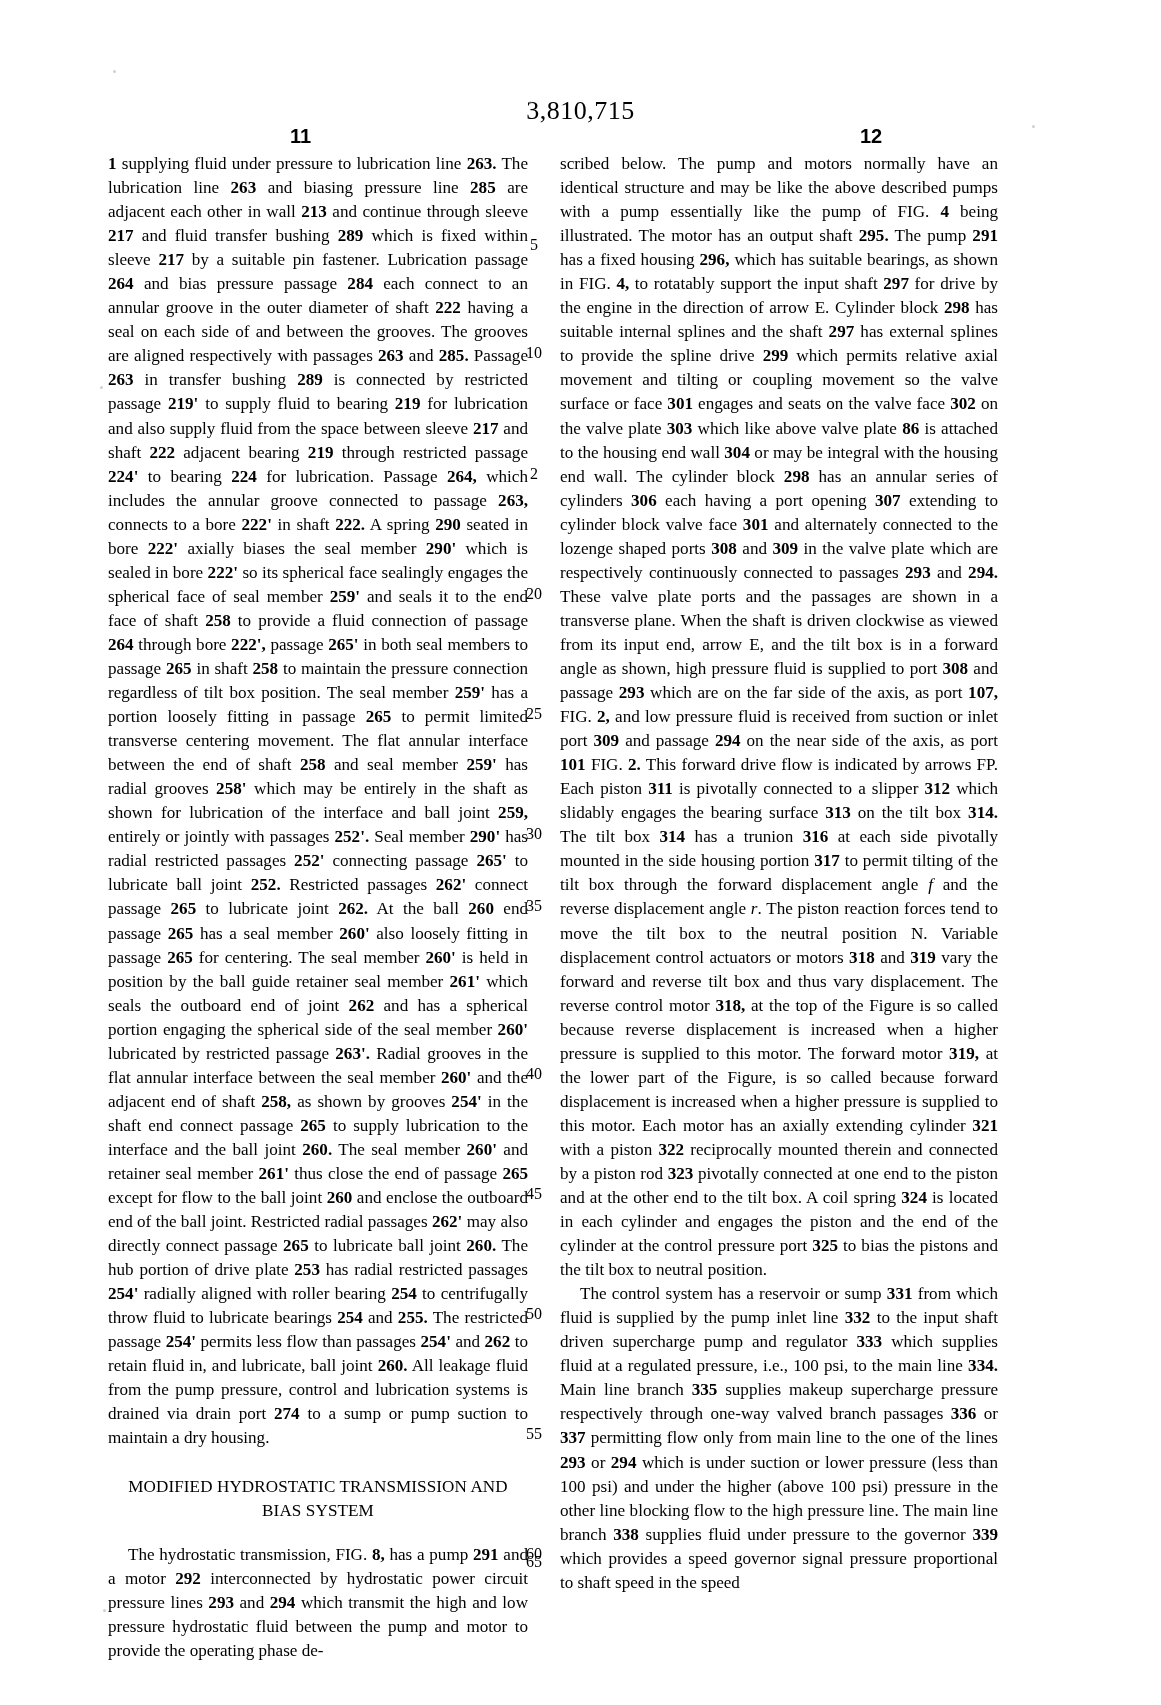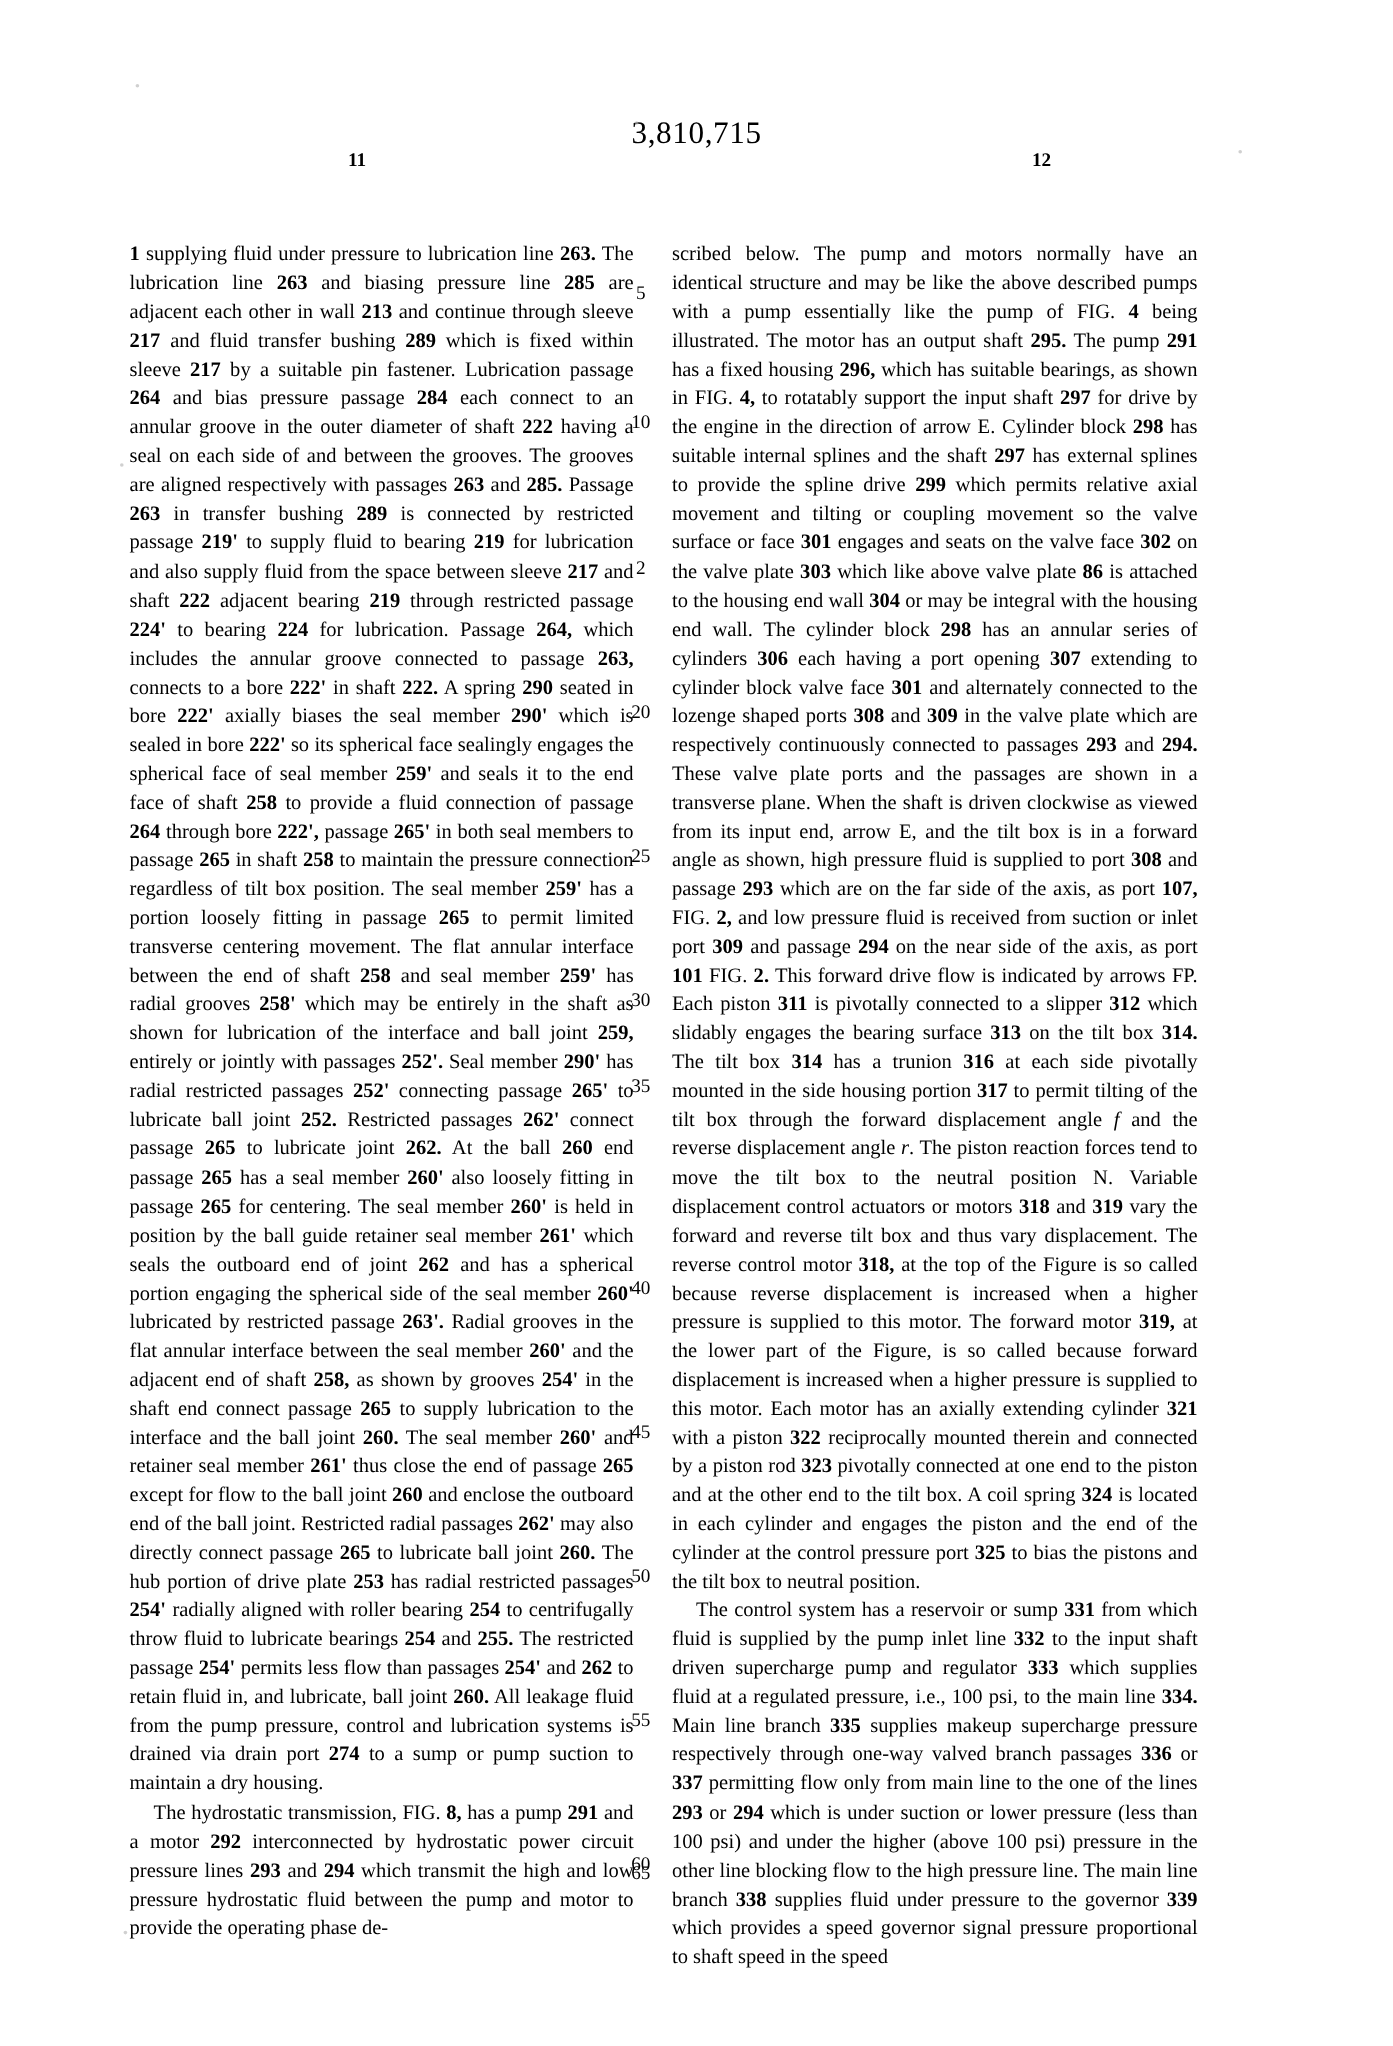--- a/index.html
+++ b/index.html
@@ -29,35 +29,34 @@
     left: 0;
     width: 1161px;
     text-align: center;
     font-size: 26px;
     letter-spacing: 0.5px;
     font-family: "Liberation Serif", "DejaVu Serif", serif;
   }
   .col-number {
     position: absolute;
     top: 125px;
-    font-size: 16px;
+    font-size: 20px;
     font-weight: bold;
-    font-family: Liberation Serif, serif;
+    font-family: Liberation Sans, sans-serif;
   }
   .col-number.left  { left: 290px; }
   .col-number.right { left: 860px; }
 
   
   .columns {
     position: absolute;
     top: 152px;
     left: 0;
     width: 1161px;
     height: 1480px;
-    margin-top: 48px;
   }
   .col {
     position: absolute;
     top: 0;
     width: 420px;
     font-size: 17.1px;
     line-height: 24.05px;
     text-align: justify;
     text-justify: inter-word;
     font-family: "Liberation Serif", "DejaVu Serif", serif;
@@ -134,20 +133,24 @@
     <div class="line-num" style="top:1153px">50</div>
     <div class="line-num" style="top:1273px">55</div>
     <div class="line-num" style="top:1393px">60</div>
     <div class="line-num" style="top:1401px">65</div>
   </div>
 
   <div class="columns">
 
     <div class="col left">
       <p><b>1</b> supplying fluid under pressure to lubrication line <b>263.</b> The lubrication line <b>263</b> and biasing pressure line <b>285</b> are adjacent each other in wall <b>213</b> and continue through sleeve <b>217</b> and fluid transfer bushing <b>289</b> which is fixed within sleeve <b>217</b> by a suitable pin fastener. Lubrication passage <b>264</b> and bias pressure passage <b>284</b> each connect to an annular groove in the outer diameter of shaft <b>222</b> having a seal on each side of and between the grooves. The grooves are aligned respectively with passages <b>263</b> and <b>285.</b> Passage <b>263</b> in transfer bushing <b>289</b> is connected by restricted passage <b>219'</b> to supply fluid to bearing <b>219</b> for lubrication and also supply fluid from the space between sleeve <b>217</b> and shaft <b>222</b> adjacent bearing <b>219</b> through restricted passage <b>224'</b> to bearing <b>224</b> for lubrication. Passage <b>264,</b> which includes the annular groove connected to passage <b>263,</b> connects to a bore <b>222'</b> in shaft <b>222.</b> A spring <b>290</b> seated in bore <b>222'</b> axially biases the seal member <b>290'</b> which is sealed in bore <b>222'</b> so its spherical face sealingly engages the spherical face of seal member <b>259'</b> and seals it to the end face of shaft <b>258</b> to provide a fluid connection of passage <b>264</b> through bore <b>222',</b> passage <b>265'</b> in both seal members to passage <b>265</b> in shaft <b>258</b> to maintain the pressure connection regardless of tilt box position. The seal member <b>259'</b> has a portion loosely fitting in passage <b>265</b> to permit limited transverse centering movement. The flat annular interface between the end of shaft <b>258</b> and seal member <b>259'</b> has radial grooves <b>258'</b> which may be entirely in the shaft as shown for lubrication of the interface and ball joint <b>259,</b> entirely or jointly with passages <b>252'.</b> Seal member <b>290'</b> has radial restricted passages <b>252'</b> connecting passage <b>265'</b> to lubricate ball joint <b>252.</b> Restricted passages <b>262'</b> connect passage <b>265</b> to lubricate joint <b>262.</b> At the ball <b>260</b> end passage <b>265</b> has a seal member <b>260'</b> also loosely fitting in passage <b>265</b> for centering. The seal member <b>260'</b> is held in position by the ball guide retainer seal member <b>261'</b> which seals the outboard end of joint <b>262</b> and has a spherical portion engaging the spherical side of the seal member <b>260'</b> lubricated by restricted passage <b>263'.</b> Radial grooves in the flat annular interface between the seal member <b>260'</b> and the adjacent end of shaft <b>258,</b> as shown by grooves <b>254'</b> in the shaft end connect passage <b>265</b> to supply lubrication to the interface and the ball joint <b>260.</b> The seal member <b>260'</b> and retainer seal member <b>261'</b> thus close the end of passage <b>265</b> except for flow to the ball joint <b>260</b> and enclose the outboard end of the ball joint. Restricted radial passages <b>262'</b> may also directly connect passage <b>265</b> to lubricate ball joint <b>260.</b> The hub portion of drive plate <b>253</b> has radial restricted passages <b>254'</b> radially aligned with roller bearing <b>254</b> to centrifugally throw fluid to lubricate bearings <b>254</b> and <b>255.</b> The restricted passage <b>254'</b> permits less flow than passages <b>254'</b> and <b>262</b> to retain fluid in, and lubricate, ball joint <b>260.</b> All leakage fluid from the pump pressure, control and lubrication systems is drained via drain port <b>274</b> to a sump or pump suction to maintain a dry housing.</p>
+      <div class="section-heading">
+        <span>MODIFIED HYDROSTATIC TRANSMISSION AND</span><br>
+        <span>BIAS SYSTEM</span>
+      </div>
       <p class="indent">The hydrostatic transmission, FIG. <b>8,</b> has a pump <b>291</b> and a motor <b>292</b> interconnected by hydrostatic power circuit pressure lines <b>293</b> and <b>294</b> which transmit the high and low pressure hydrostatic fluid between the pump and motor to provide the operating phase de-</p>
     </div>
 
     <div class="col right">
       <p>scribed below. The pump and motors normally have an identical structure and may be like the above described pumps with a pump essentially like the pump of FIG. <b>4</b> being illustrated. The motor has an output shaft <b>295.</b> The pump <b>291</b> has a fixed housing <b>296,</b> which has suitable bearings, as shown in FIG. <b>4,</b> to rotatably support the input shaft <b>297</b> for drive by the engine in the direction of arrow E. Cylinder block <b>298</b> has suitable internal splines and the shaft <b>297</b> has external splines to provide the spline drive <b>299</b> which permits relative axial movement and tilting or coupling movement so the valve surface or face <b>301</b> engages and seats on the valve face <b>302</b> on the valve plate <b>303</b> which like above valve plate <b>86</b> is attached to the housing end wall <b>304</b> or may be integral with the housing end wall. The cylinder block <b>298</b> has an annular series of cylinders <b>306</b> each having a port opening <b>307</b> extending to cylinder block valve face <b>301</b> and alternately connected to the lozenge shaped ports <b>308</b> and <b>309</b> in the valve plate which are respectively continuously connected to passages <b>293</b> and <b>294.</b> These valve plate ports and the passages are shown in a transverse plane. When the shaft is driven clockwise as viewed from its input end, arrow E, and the tilt box is in a forward angle as shown, high pressure fluid is supplied to port <b>308</b> and passage <b>293</b> which are on the far side of the axis, as port <b>107,</b> FIG. <b>2,</b> and low pressure fluid is received from suction or inlet port <b>309</b> and passage <b>294</b> on the near side of the axis, as port <b>101</b> FIG. <b>2.</b> This forward drive flow is indicated by arrows FP. Each piston <b>311</b> is pivotally connected to a slipper <b>312</b> which slidably engages the bearing surface <b>313</b> on the tilt box <b>314.</b> The tilt box <b>314</b> has a trunion <b>316</b> at each side pivotally  mounted in the side housing portion <b>317</b> to permit tilting of the tilt box through the forward displacement angle <i>f</i> and the reverse displacement angle <i>r</i>. The piston reaction forces tend to move the tilt box to the neutral position N. Variable displacement control actuators or motors <b>318</b> and <b>319</b> vary the forward and reverse tilt box and thus vary displacement. The reverse control motor <b>318,</b> at the top of the Figure is so called because reverse displacement is increased when a higher pressure is supplied to this motor. The forward motor <b>319,</b> at the lower part of the Figure, is so called because forward displacement is increased when a higher pressure is supplied to this motor. Each motor has an axially extending cylinder <b>321</b> with a piston <b>322</b> reciprocally mounted therein and connected by a piston rod <b>323</b> pivotally connected at one end to the piston and at the other end to the tilt box. A coil spring <b>324</b> is located in each cylinder and engages the piston and the end of the cylinder at the control pressure port <b>325</b> to bias the pistons and the tilt box to neutral position.</p>
       <p class="indent">The control system has a reservoir or sump <b>331</b> from which fluid is supplied by the pump inlet line <b>332</b> to the input shaft driven supercharge pump and regulator <b>333</b> which supplies  fluid at a regulated pressure, i.e., 100 psi, to the main line <b>334.</b> Main line branch <b>335</b> supplies makeup supercharge pressure respectively through one-way valved branch passages <b>336</b> or <b>337</b> permitting flow only from main line to the one of the lines <b>293</b> or <b>294</b> which is under suction or lower pressure (less than 100 psi) and under the higher (above 100 psi) pressure in the other line blocking flow to the high pressure line. The main line branch <b>338</b> supplies fluid under pressure to the governor <b>339</b> which provides a speed governor signal pressure proportional to shaft speed in the speed</p>
     </div>
 
   </div>
 

